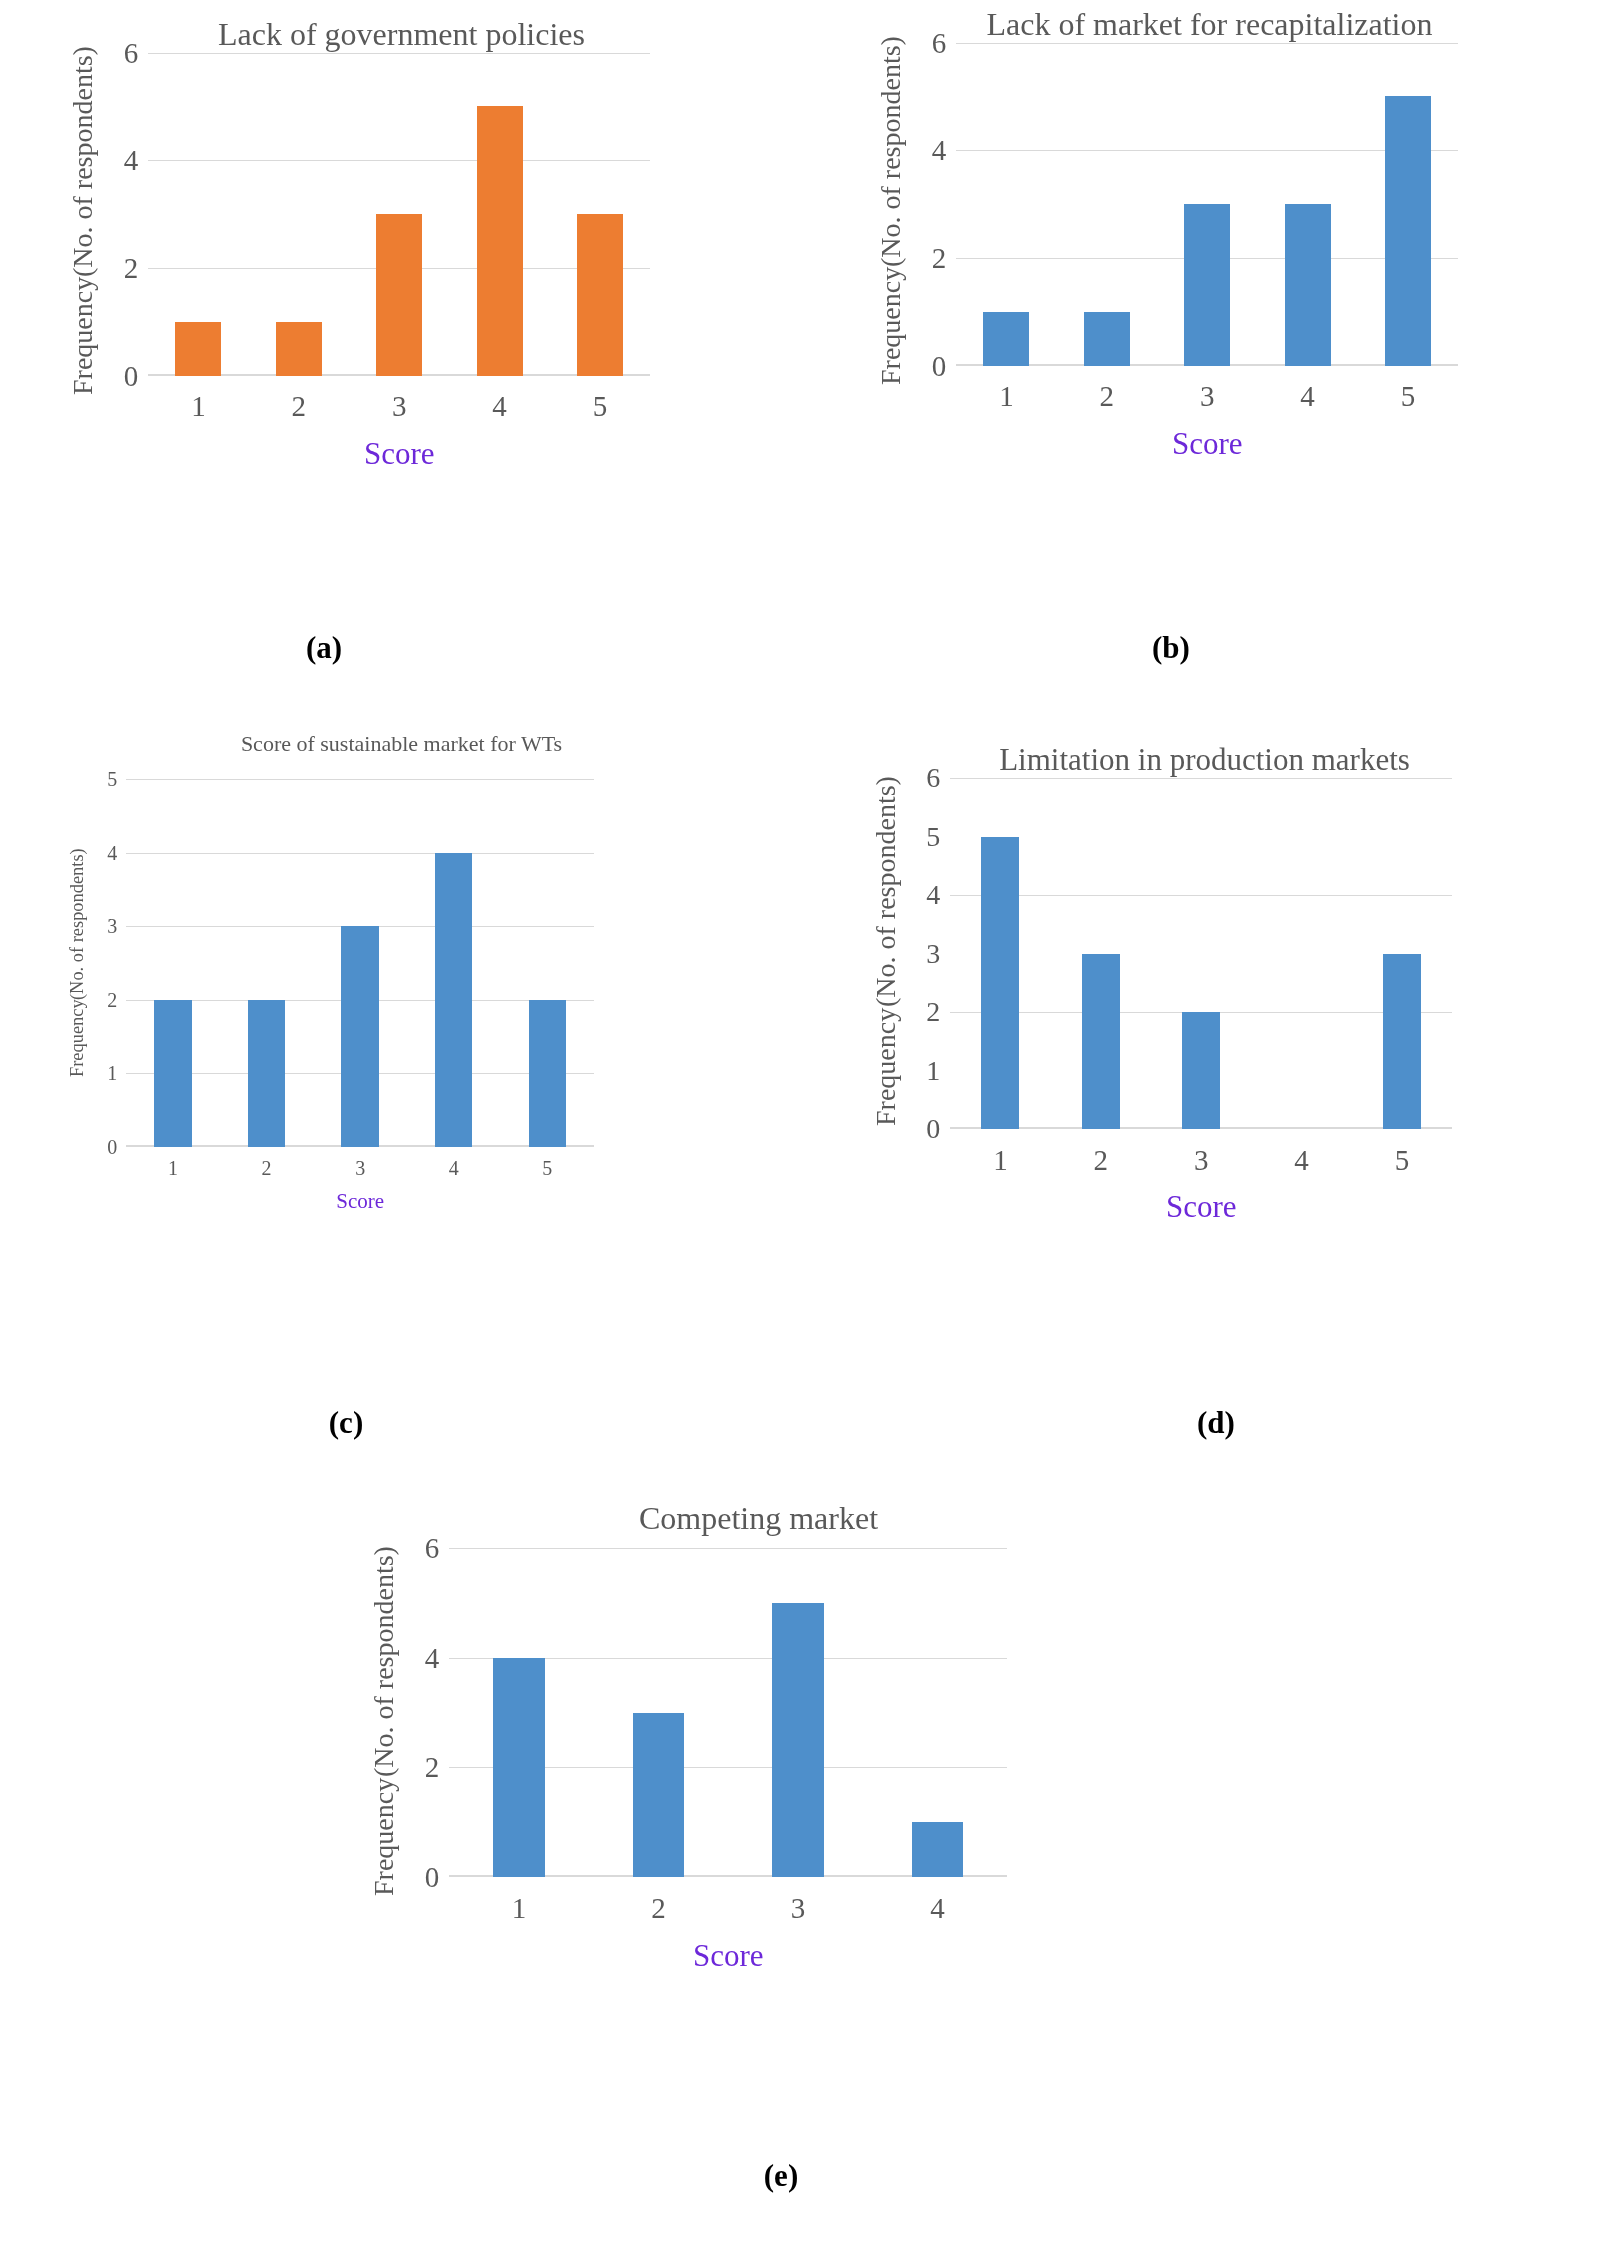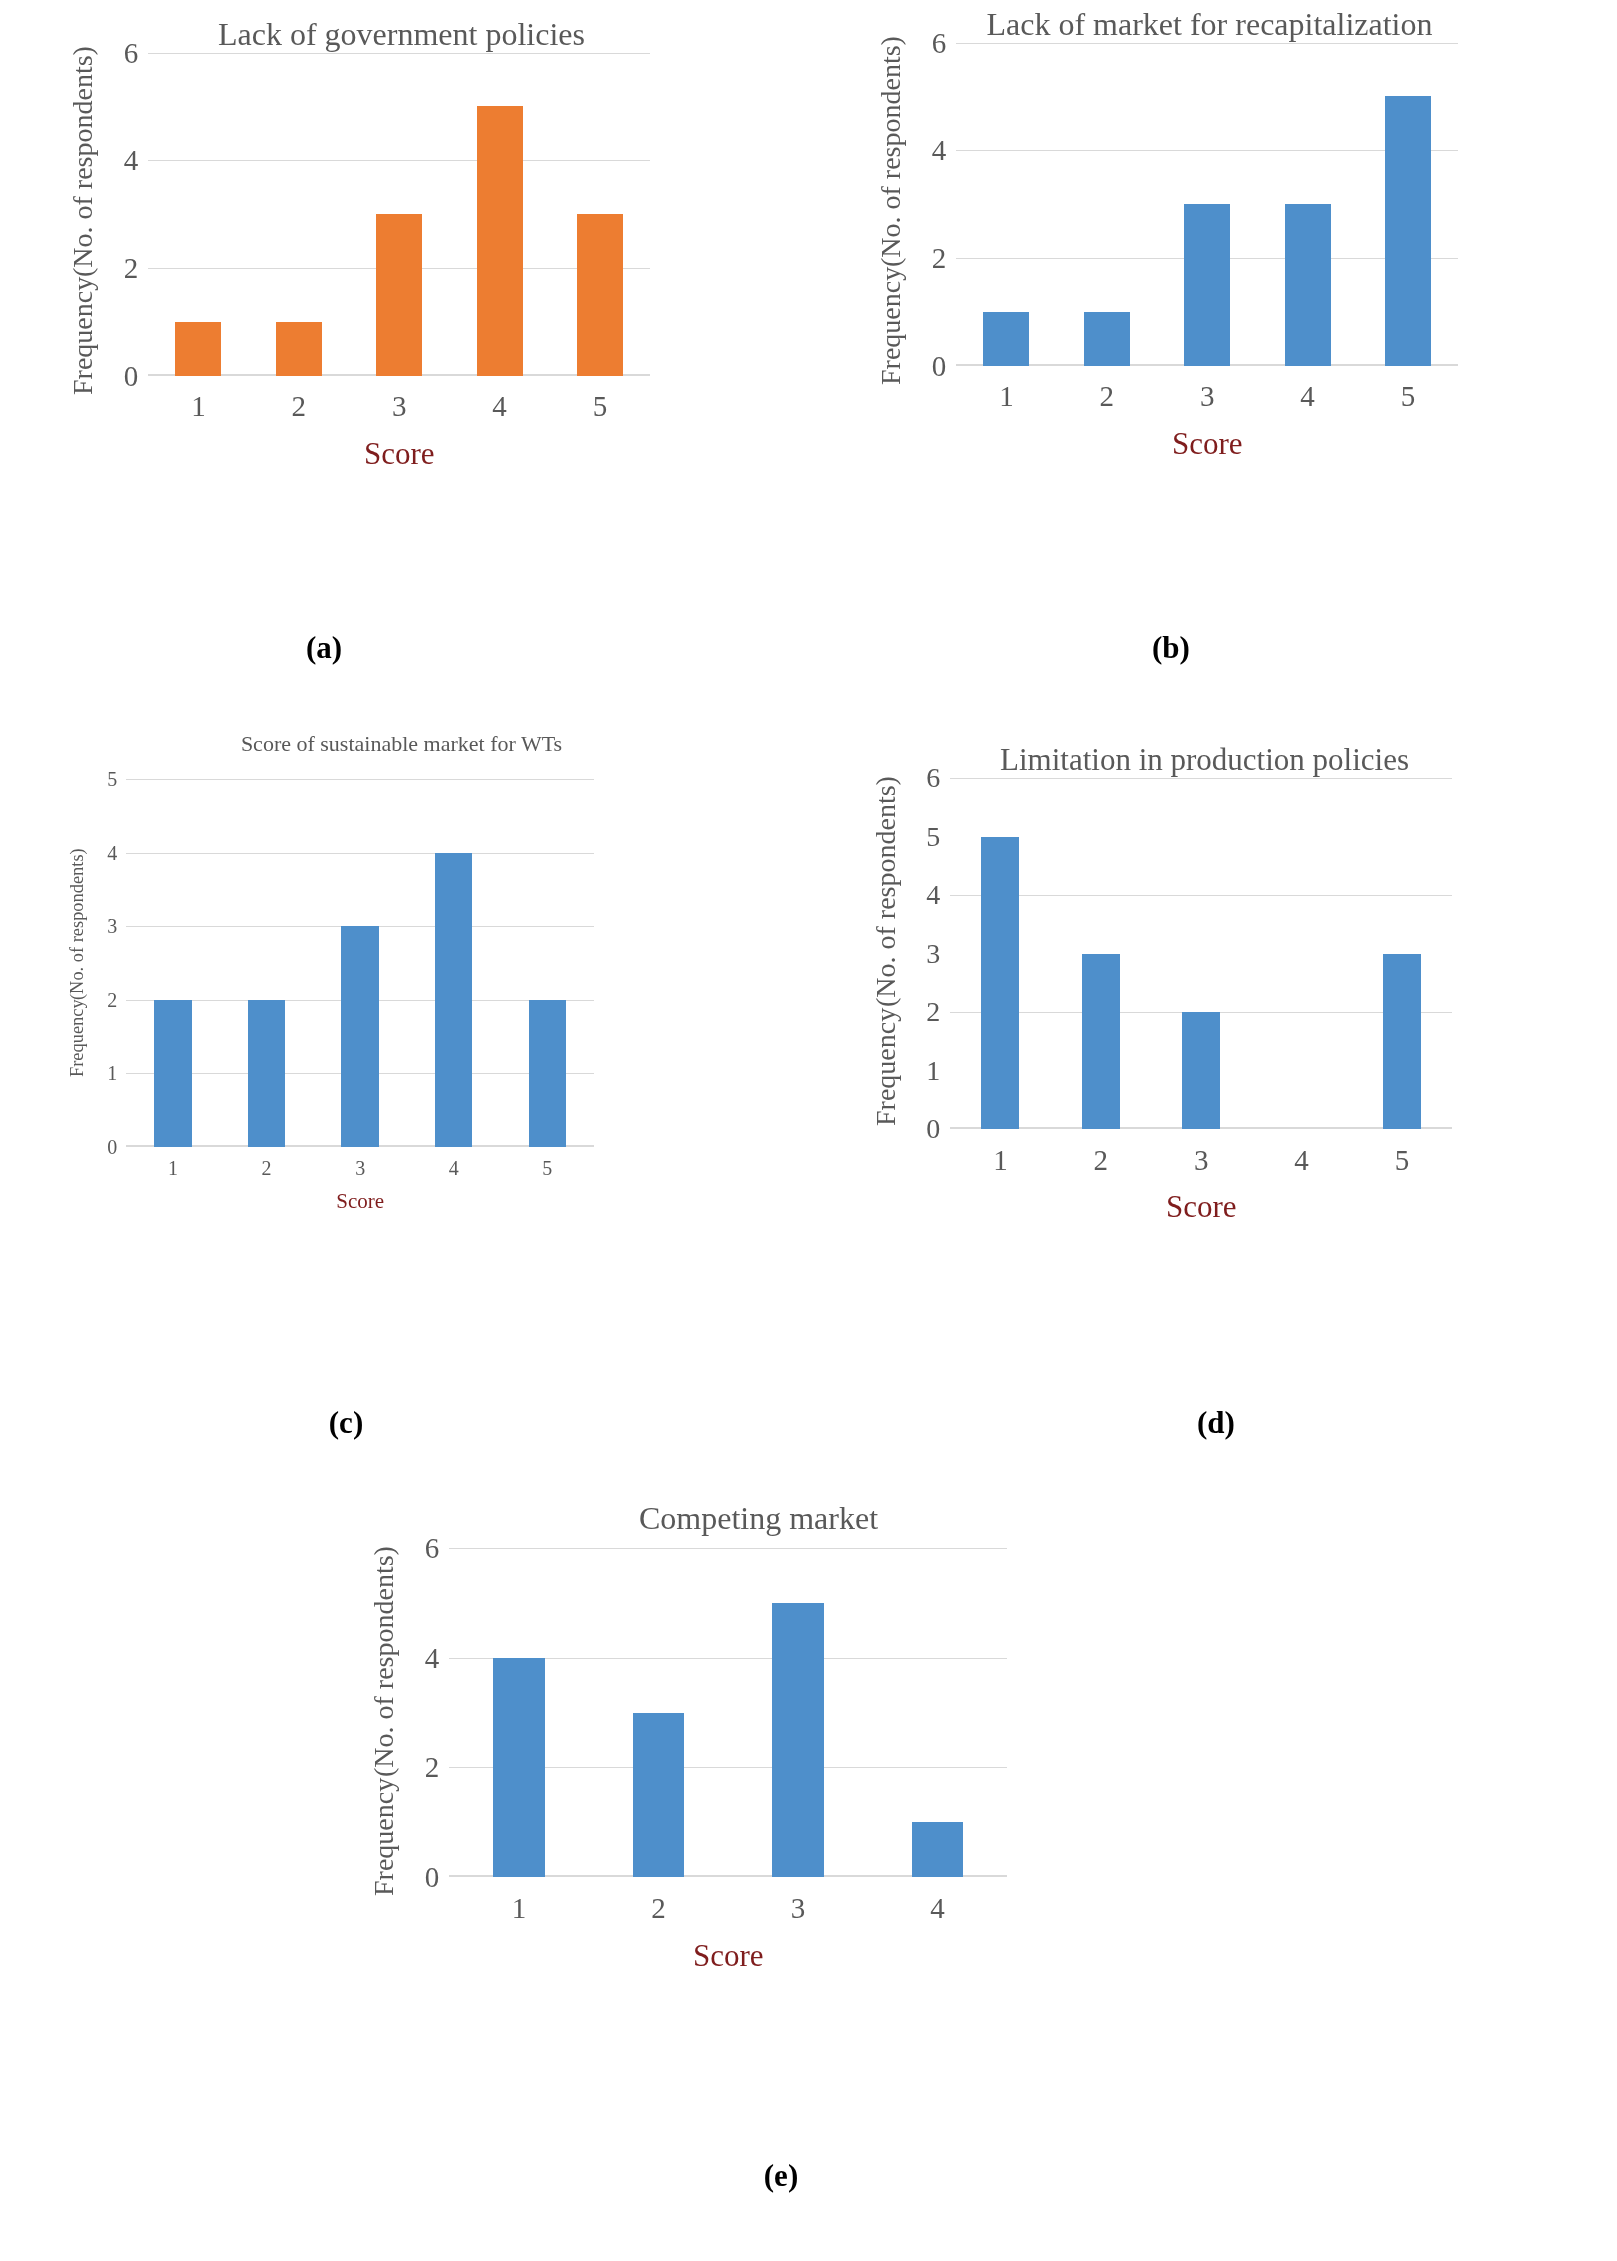--- a/index.html
+++ b/index.html
@@ -94,21 +94,21 @@
     display: flex;
     flex-direction: row;
     color: #595959;
   }
   .xtick {
     flex: 1 1 0;
     text-align: center;
   }
   .xlabel {
     text-align: center;
-    color: #7f1d1d;
+    color: #6d28d9;
   }
   .caption {
     position: absolute;
     text-align: center;
     font-family: "Liberation Serif", serif;
     color: #000000;
   }
   .caption b { font-weight: bold; }
 
   
@@ -313,21 +313,21 @@
         <div class="xtick">4</div>
         <div class="xtick">5</div>
       </div>
       <div class="xlabel">Score</div>
     </div>
   </div>
 </div>
 <div class="caption cap-c"><b>(c)</b></div>
 
 <div class="panel" id="panel-d">
-  <div class="chart-title">Limitation in production policies</div>
+  <div class="chart-title">Limitation in production markets</div>
   <div class="plot-wrap">
     <div class="ylabel">
       <span>Frequency</span>
       <span>(No. of  respondents)</span>
     </div>
     <div class="ticks-col">
       <div class="tick-val">6</div>
       <div class="tick-val">5</div>
       <div class="tick-val">4</div>
       <div class="tick-val">3</div>

